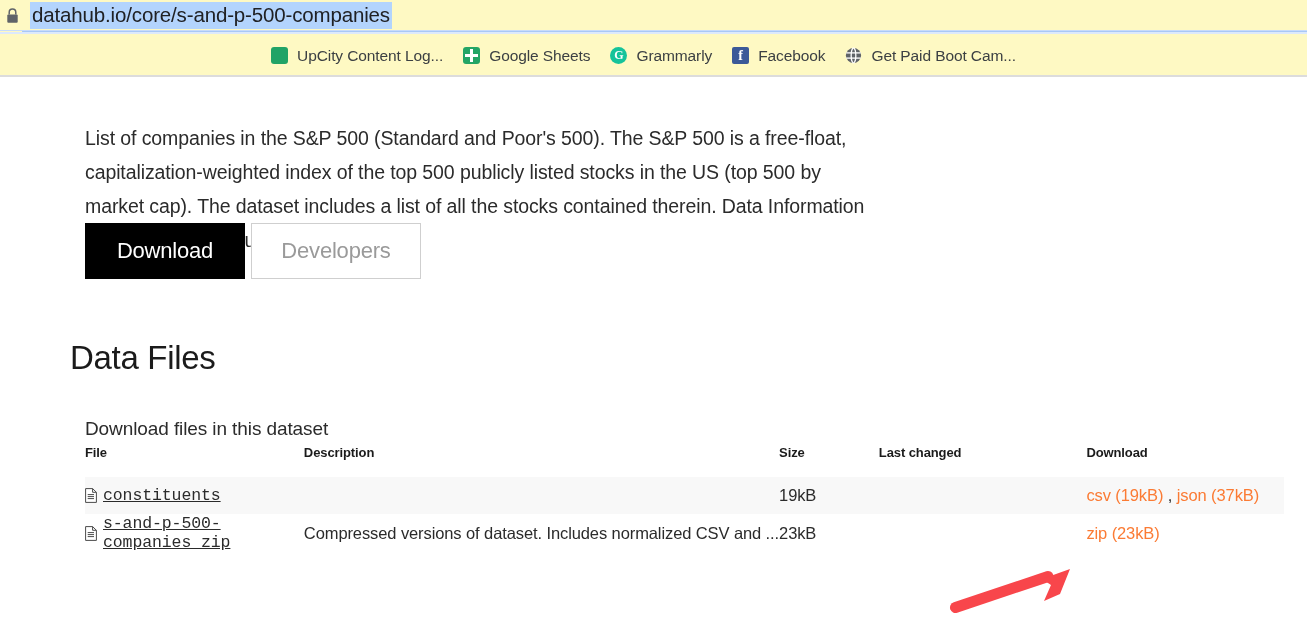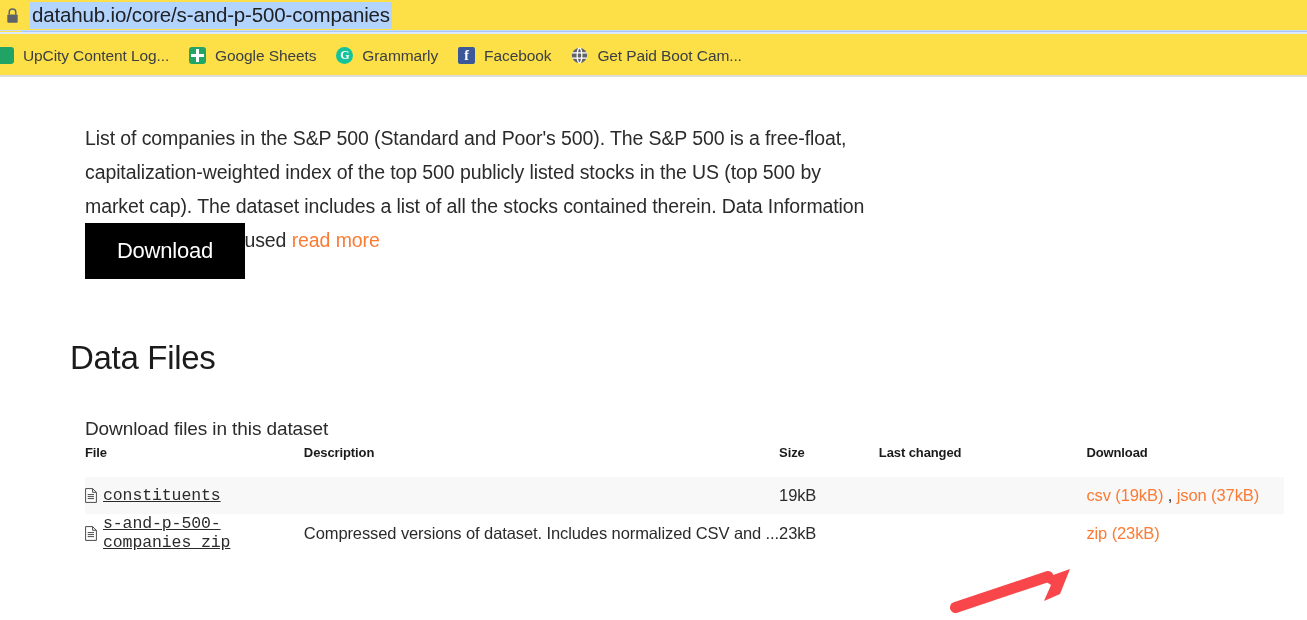--- a/index.html
+++ b/index.html
@@ -16,21 +16,21 @@
     color: #202124;
     -webkit-font-smoothing: antialiased;
   }
 
   
   #browser-chrome {
     position: absolute;
     top: 0; left: 0;
     width: 1307px;
     height: 77px;
-    background: #fde047;
+    background: #fef9c3;
   }
 
   #omnibox-row {
     position: absolute;
     top: 0; left: 0;
     width: 1307px;
     height: 31px;
     display: flex;
     align-items: center;
   }
@@ -80,20 +80,21 @@
   }
 
   #bookmarks-bar {
     position: absolute;
     top: 36px;
     left: 0;
     width: 1307px;
     height: 39px;
     display: flex;
     align-items: center;
+    justify-content: center;
   }
   .bookmark-item {
     display: flex;
     align-items: center;
     height: 28px;
     margin-right: 14px;
     padding: 0 3px;
     cursor: default;
   }
   .bookmark-item:first-child {
@@ -389,20 +390,21 @@
 
   <div id="bookmarks-underline"></div>
 </div>
 
 <div id="page-content">
 
   <p id="intro-paragraph"><span>List of companies in the S&amp;P 500 (Standard and Poor's 500). The S&amp;P 500 is a free-float, capitalization-weighted index of the top 500 publicly listed stocks in the US (top 500 by market cap). The dataset includes a list of all the stocks contained therein. Data Information on S&amp;P 500 index used </span><a id="read-more-link">read more</a></p>
 
   <div id="button-row">
     <button id="download-button">Download</button>
+    <button id="developers-button">Developers</button>
   </div>
 
   <h2 id="data-files-heading">Data Files</h2>
   <div id="data-files-subtitle">Download files in this dataset</div>
 
   <table id="files-table">
     <thead>
       <tr>
         <th class="col-file">File</th>
         <th class="col-desc">Description</th>

